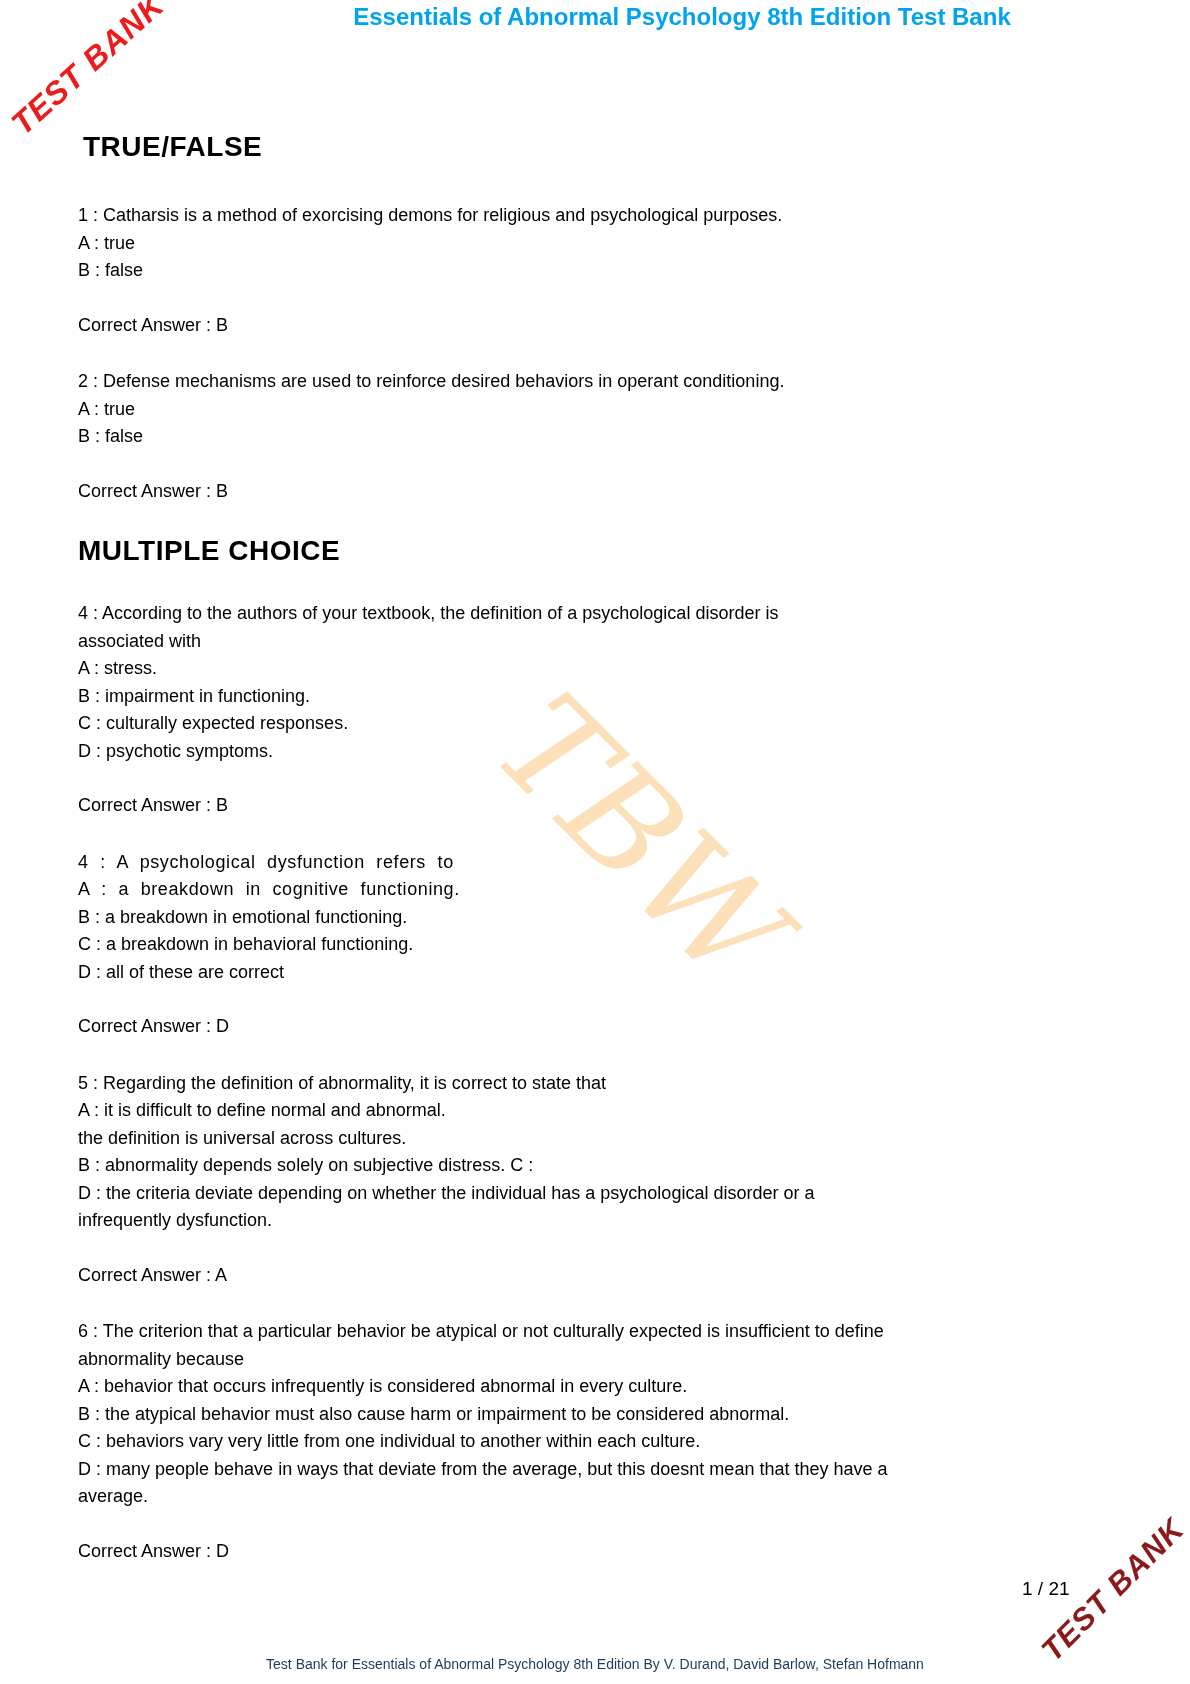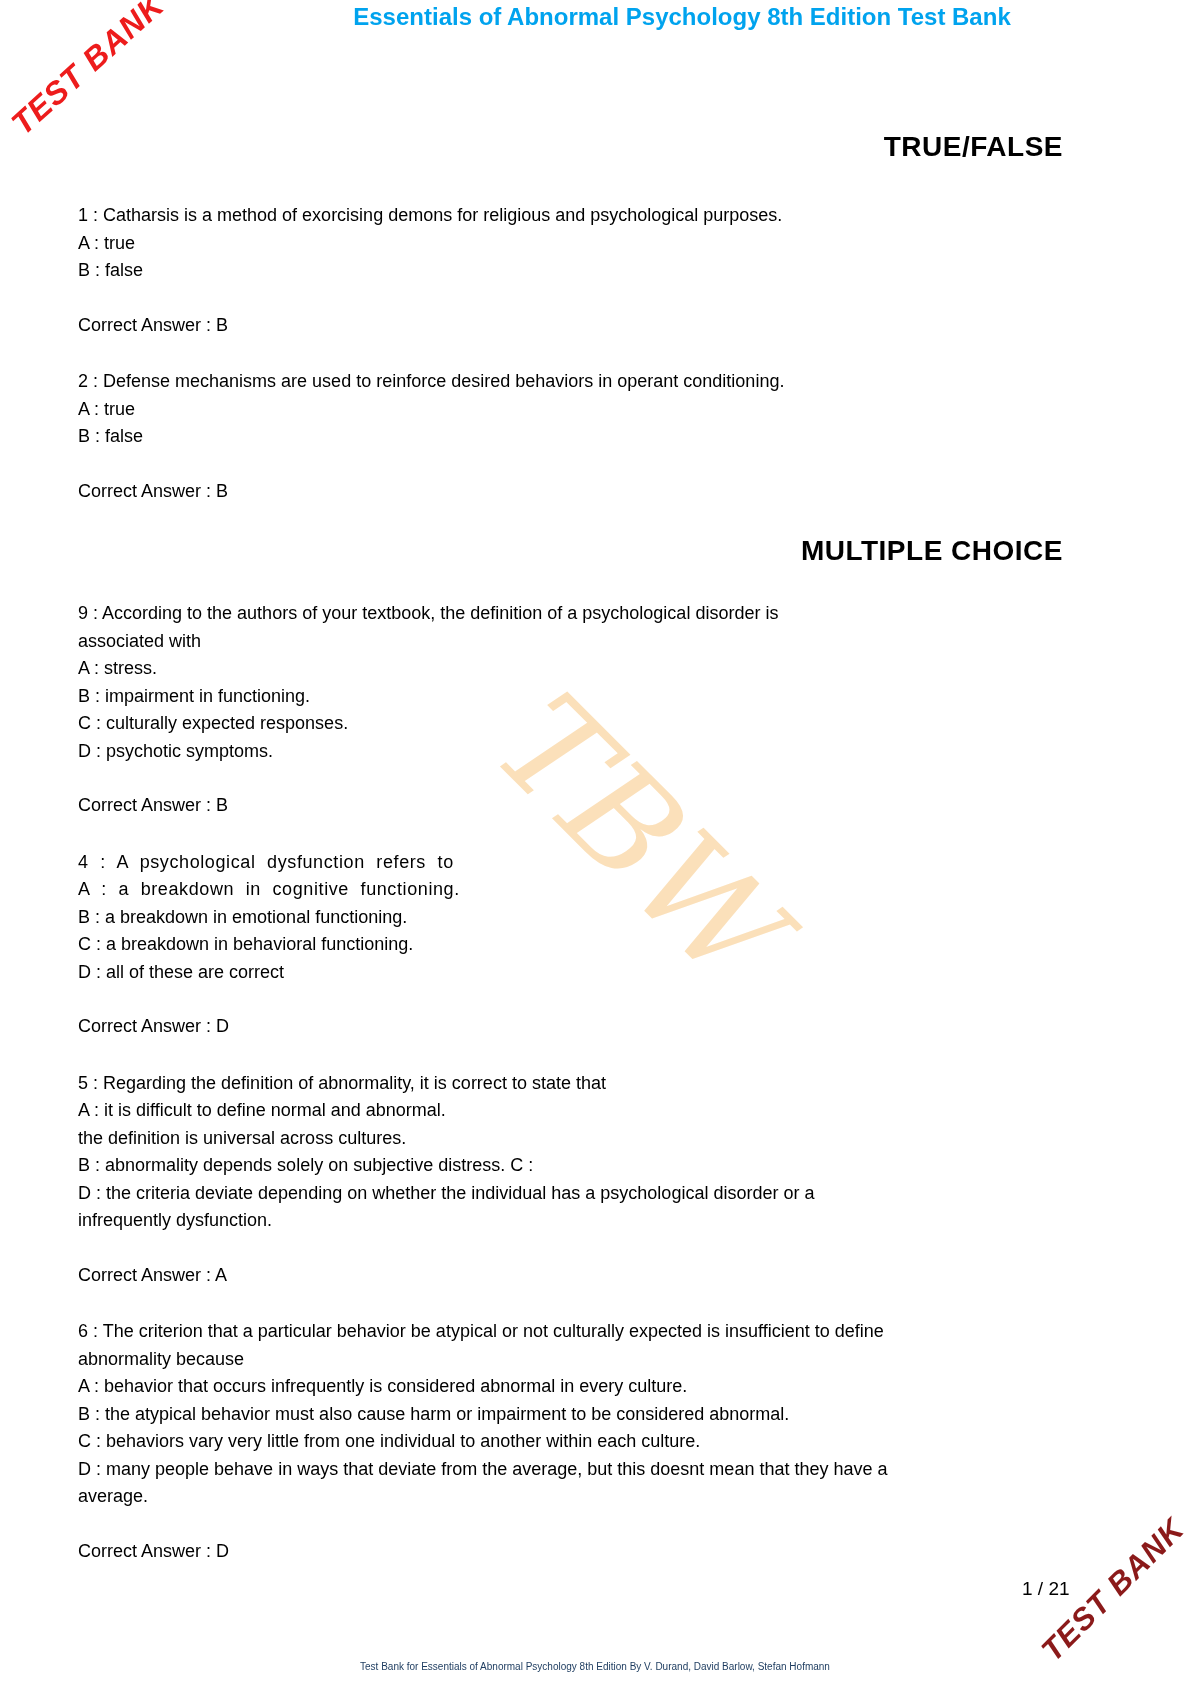--- a/index.html
+++ b/index.html
@@ -83,21 +83,20 @@
     width: 985px;
     z-index: 2;
   }
   .section-heading {
     font-size: 28px;
     font-weight: bold;
     line-height: 34px;
     letter-spacing: 0.5px;
     padding-left: 5px;
     margin: 0 0 38px 0;
-    text-align: right;
   }
   .section-heading.mc { margin-top: 12px; margin-bottom: 32px; padding-left: 0; }
   .question { margin-bottom: 29px; }
   .q-lines { margin-bottom: 27px; }
   .line, .answer {
     font-size: 18px;
     line-height: 27.5px;
     white-space: nowrap;
   }
   .line.wide { word-spacing: 6px; letter-spacing: 0.6px; }
@@ -107,21 +106,21 @@
     position: absolute;
     left: 1022px; top: 1578px;
     font-size: 19px;
     z-index: 2;
   }
   .footer {
     position: absolute;
     bottom: 12px; left: 0;
     width: 100%;
     text-align: center;
-    font-size: 10px;
+    font-size: 14px;
     color: var(--footer_navy);
     z-index: 2;
   }
 </style>
 </head>
 <body>
 
 <div class="page">
 
   <div class="wm wm-top">TEST BANK</div>
@@ -149,21 +148,21 @@
         <div class="line">A : true</div>
         <div class="line">B : false</div>
       </div>
       <div class="answer">Correct Answer : B</div>
     </div>
 
     <div class="section-heading mc">MULTIPLE CHOICE</div>
 
     <div class="question">
       <div class="q-lines">
-        <div class="line">9 : According to the authors of your textbook, the definition of a psychological disorder is</div>
+        <div class="line">4 : According to the authors of your textbook, the definition of a psychological disorder is</div>
         <div class="line">associated with</div>
         <div class="line">A : stress.</div>
         <div class="line">B : impairment in functioning.</div>
         <div class="line">C : culturally expected responses.</div>
         <div class="line">D : psychotic symptoms.</div>
       </div>
       <div class="answer">Correct Answer : B</div>
     </div>
 
     <div class="question">

